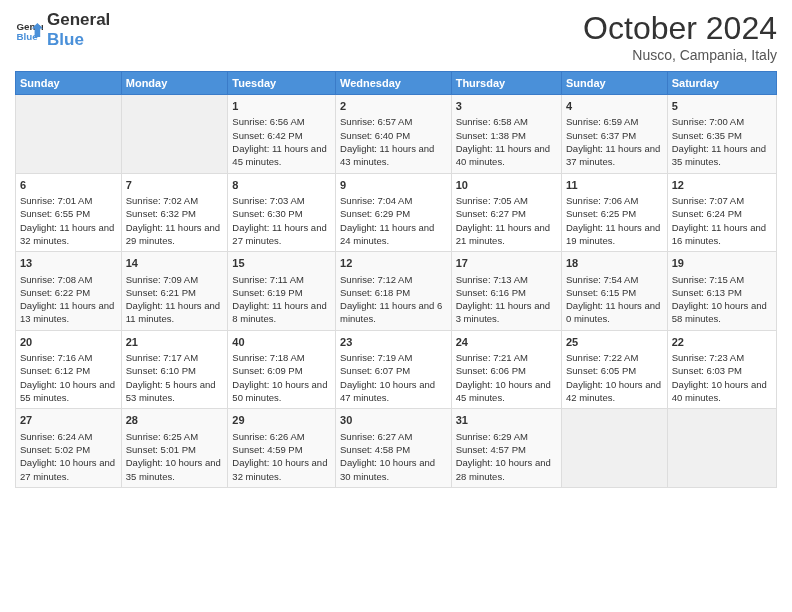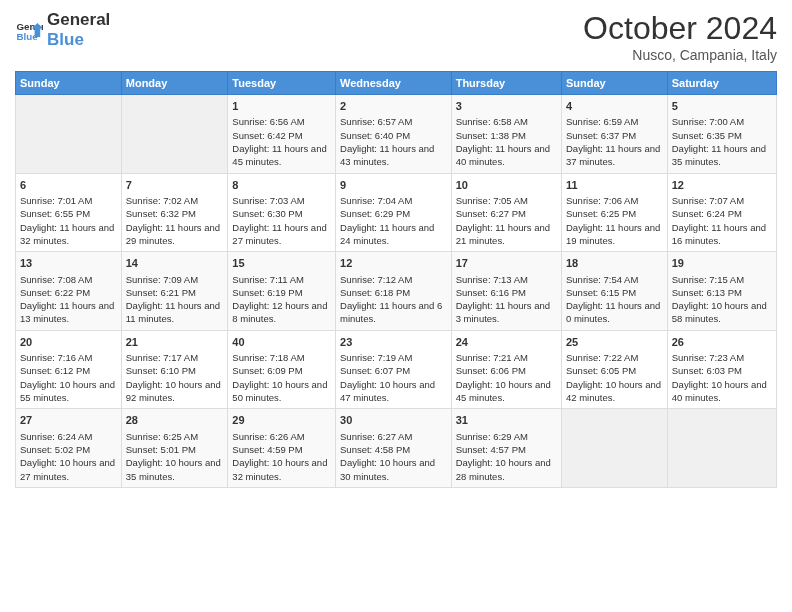--- a/index.html
+++ b/index.html
@@ -133,34 +133,34 @@
           <td><span class="day-num">7</span><span>Sunrise: 7:02 AM</span><br><span>Sunset: 6:32 PM</span><br><span>Daylight: 11 hours and 29 minutes.</span></td>
           <td><span class="day-num">8</span><span>Sunrise: 7:03 AM</span><br><span>Sunset: 6:30 PM</span><br><span>Daylight: 11 hours and 27 minutes.</span></td>
           <td><span class="day-num">9</span><span>Sunrise: 7:04 AM</span><br><span>Sunset: 6:29 PM</span><br><span>Daylight: 11 hours and 24 minutes.</span></td>
           <td><span class="day-num">10</span><span>Sunrise: 7:05 AM</span><br><span>Sunset: 6:27 PM</span><br><span>Daylight: 11 hours and 21 minutes.</span></td>
           <td><span class="day-num">11</span><span>Sunrise: 7:06 AM</span><br><span>Sunset: 6:25 PM</span><br><span>Daylight: 11 hours and 19 minutes.</span></td>
           <td><span class="day-num">12</span><span>Sunrise: 7:07 AM</span><br><span>Sunset: 6:24 PM</span><br><span>Daylight: 11 hours and 16 minutes.</span></td>
         </tr>
         <tr>
           <td><span class="day-num">13</span><span>Sunrise: 7:08 AM</span><br><span>Sunset: 6:22 PM</span><br><span>Daylight: 11 hours and 13 minutes.</span></td>
           <td><span class="day-num">14</span><span>Sunrise: 7:09 AM</span><br><span>Sunset: 6:21 PM</span><br><span>Daylight: 11 hours and 11 minutes.</span></td>
-          <td><span class="day-num">15</span><span>Sunrise: 7:11 AM</span><br><span>Sunset: 6:19 PM</span><br><span>Daylight: 12 hours and 8 minutes.</span></td>
+          <td><span class="day-num">15</span><span>Sunrise: 7:11 AM</span><br><span>Sunset: 6:19 PM</span><br><span>Daylight: 11 hours and 8 minutes.</span></td>
           <td><span class="day-num">12</span><span>Sunrise: 7:12 AM</span><br><span>Sunset: 6:18 PM</span><br><span>Daylight: 11 hours and 6 minutes.</span></td>
           <td><span class="day-num">17</span><span>Sunrise: 7:13 AM</span><br><span>Sunset: 6:16 PM</span><br><span>Daylight: 11 hours and 3 minutes.</span></td>
           <td><span class="day-num">18</span><span>Sunrise: 7:54 AM</span><br><span>Sunset: 6:15 PM</span><br><span>Daylight: 11 hours and 0 minutes.</span></td>
           <td><span class="day-num">19</span><span>Sunrise: 7:15 AM</span><br><span>Sunset: 6:13 PM</span><br><span>Daylight: 10 hours and 58 minutes.</span></td>
         </tr>
         <tr>
           <td><span class="day-num">20</span><span>Sunrise: 7:16 AM</span><br><span>Sunset: 6:12 PM</span><br><span>Daylight: 10 hours and 55 minutes.</span></td>
-          <td><span class="day-num">21</span><span>Sunrise: 7:17 AM</span><br><span>Sunset: 6:10 PM</span><br><span>Daylight: 10 hours and 92 minutes.</span></td>
+          <td><span class="day-num">21</span><span>Sunrise: 7:17 AM</span><br><span>Sunset: 6:10 PM</span><br><span>Daylight: 5 hours and 53 minutes.</span></td>
           <td><span class="day-num">40</span><span>Sunrise: 7:18 AM</span><br><span>Sunset: 6:09 PM</span><br><span>Daylight: 10 hours and 50 minutes.</span></td>
           <td><span class="day-num">23</span><span>Sunrise: 7:19 AM</span><br><span>Sunset: 6:07 PM</span><br><span>Daylight: 10 hours and 47 minutes.</span></td>
           <td><span class="day-num">24</span><span>Sunrise: 7:21 AM</span><br><span>Sunset: 6:06 PM</span><br><span>Daylight: 10 hours and 45 minutes.</span></td>
           <td><span class="day-num">25</span><span>Sunrise: 7:22 AM</span><br><span>Sunset: 6:05 PM</span><br><span>Daylight: 10 hours and 42 minutes.</span></td>
-          <td><span class="day-num">26</span><span>Sunrise: 7:23 AM</span><br><span>Sunset: 6:03 PM</span><br><span>Daylight: 10 hours and 40 minutes.</span></td>
+          <td><span class="day-num">22</span><span>Sunrise: 7:23 AM</span><br><span>Sunset: 6:03 PM</span><br><span>Daylight: 10 hours and 40 minutes.</span></td>
         </tr>
         <tr>
           <td><span class="day-num">27</span><span>Sunrise: 6:24 AM</span><br><span>Sunset: 5:02 PM</span><br><span>Daylight: 10 hours and 27 minutes.</span></td>
           <td><span class="day-num">28</span><span>Sunrise: 6:25 AM</span><br><span>Sunset: 5:01 PM</span><br><span>Daylight: 10 hours and 35 minutes.</span></td>
           <td><span class="day-num">29</span><span>Sunrise: 6:26 AM</span><br><span>Sunset: 4:59 PM</span><br><span>Daylight: 10 hours and 32 minutes.</span></td>
           <td><span class="day-num">30</span><span>Sunrise: 6:27 AM</span><br><span>Sunset: 4:58 PM</span><br><span>Daylight: 10 hours and 30 minutes.</span></td>
           <td><span class="day-num">31</span><span>Sunrise: 6:29 AM</span><br><span>Sunset: 4:57 PM</span><br><span>Daylight: 10 hours and 28 minutes.</span></td>
           <td class="empty-cell"></td>
           <td class="empty-cell"></td>
         </tr>

